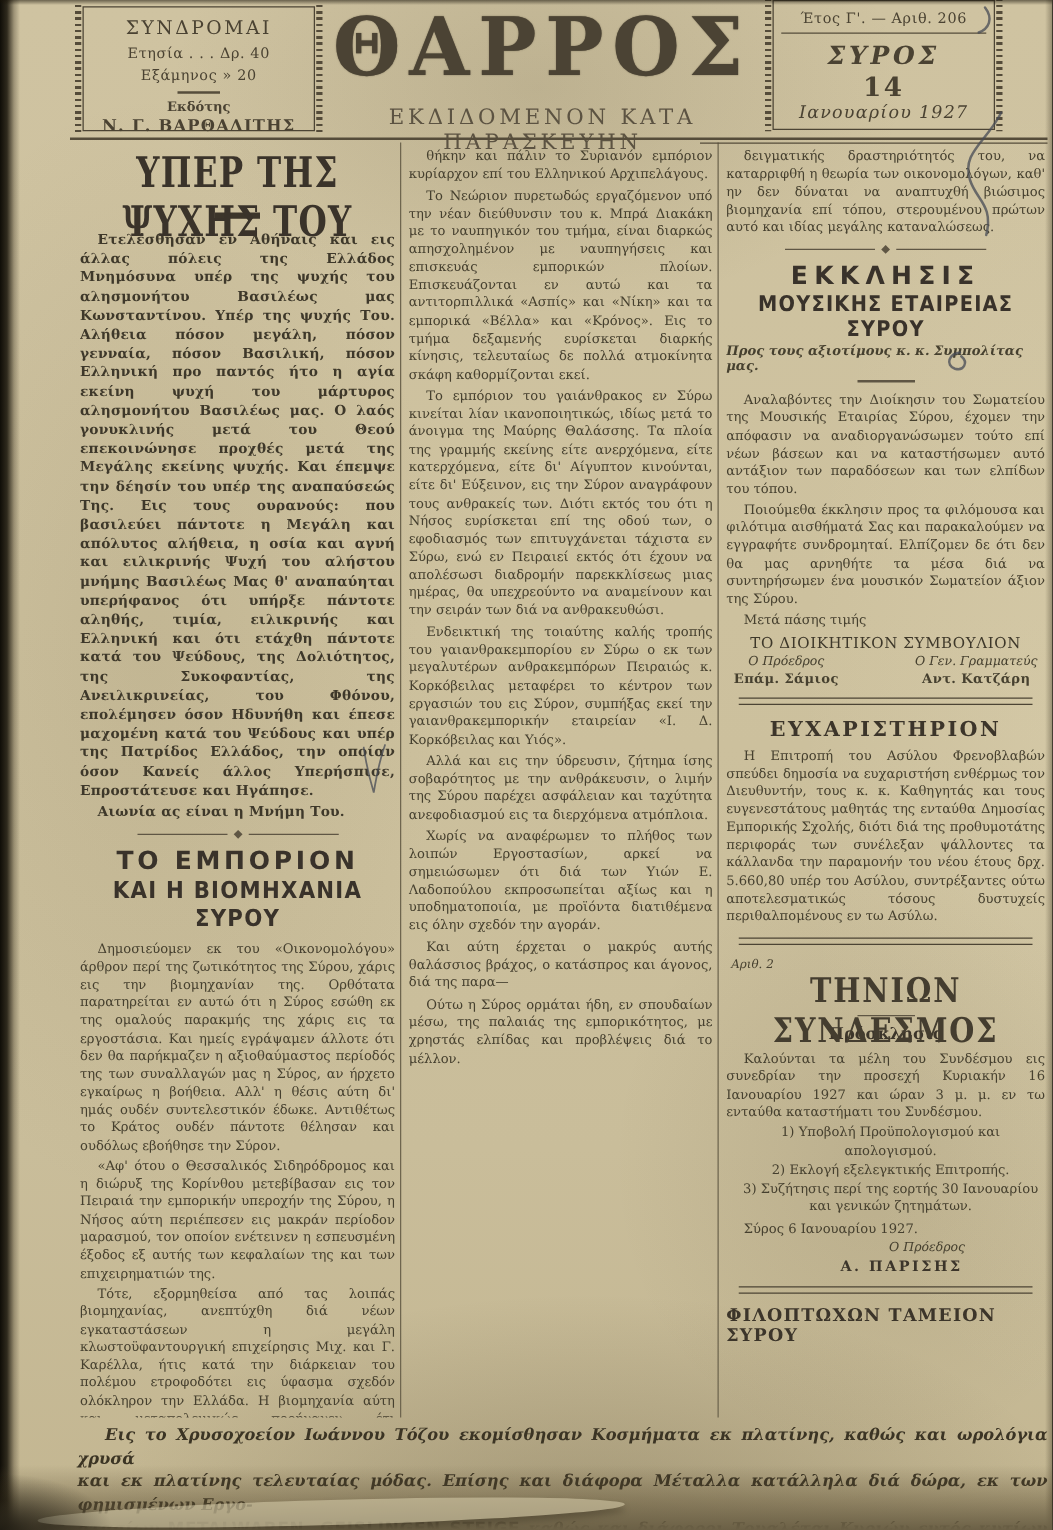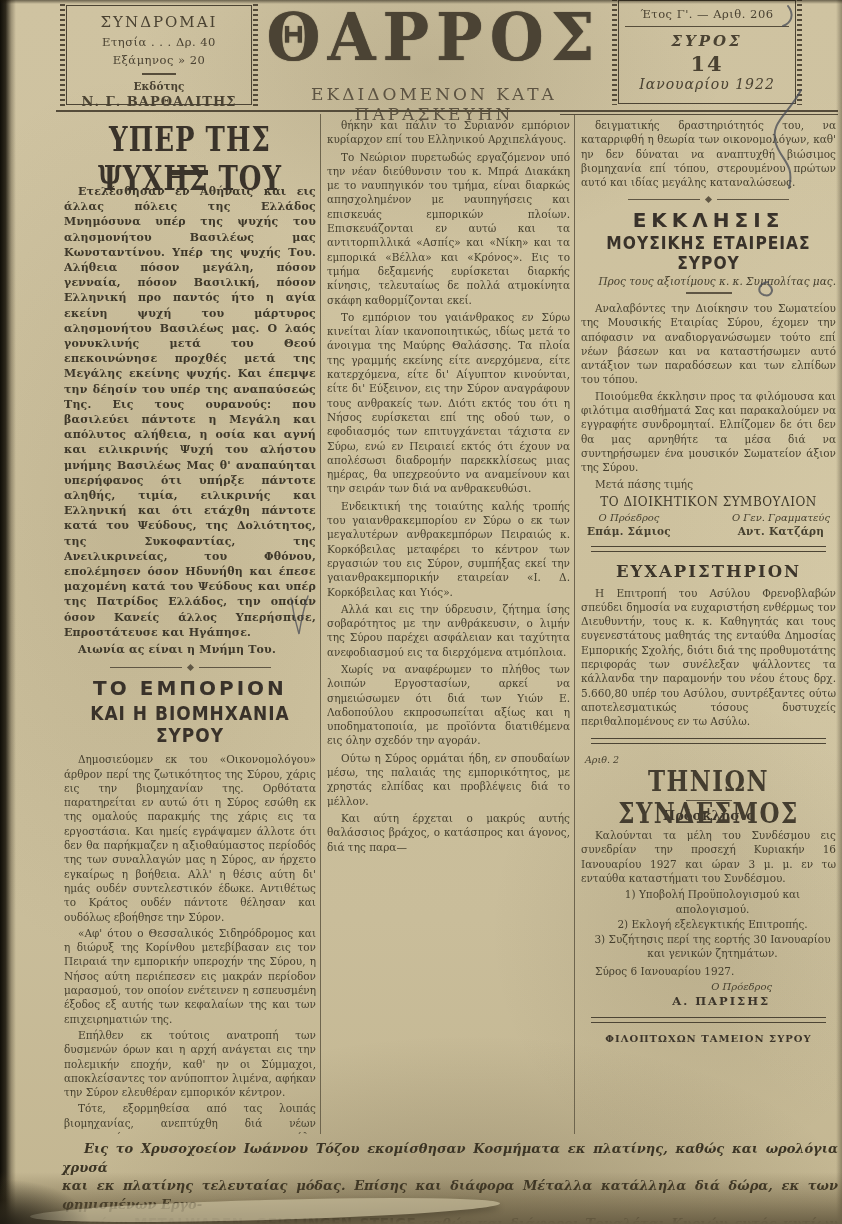--- a/index.html
+++ b/index.html
@@ -47,21 +47,21 @@
   .paper-title{position:absolute;left:248px;top:0px;width:372px;text-align:center;z-index:3;
     font-size:62px;font-weight:bold;letter-spacing:7px;color:#4b4334;
     transform:scaleY(1.04);transform-origin:top center;
     text-shadow:0 0 1px rgba(60,52,38,.8);}
   .paper-subtitle{position:absolute;left:248px;top:84px;width:372px;text-align:center;z-index:3;
     font-size:17px;letter-spacing:3px;color:#5c5342;}
 
   .box-right{left:618px;top:0px;width:176px;height:102px;text-align:center;color:#4a4232;}
   .issue-line{font-size:11.5px;margin-top:6px;letter-spacing:.5px;}
   .issue-divider{height:1px;background:#564d3b;margin:5px 6px;}
-  .issue-city{font-size:15px;font-weight:bold;font-style:italic;letter-spacing:3px;margin-top:2px;}
+  .issue-city{font-size:20px;font-weight:bold;font-style:italic;letter-spacing:3px;margin-top:2px;}
   .issue-day{font-size:21px;font-weight:bold;letter-spacing:2px;margin-top:1px;}
   .issue-date{font-size:14px;font-style:italic;letter-spacing:1px;margin-top:0px;}
 
   .masthead-rule{position:absolute;left:56px;top:110px;width:782px;height:2px;background:#554c3a;z-index:3;}
   .masthead-rule2{position:absolute;left:560px;top:114px;width:278px;height:1px;background:#554c3a;z-index:3;}
 
   
   .colrule{position:absolute;top:114px;height:1020px;width:1px;background:#6e654e;z-index:2;}
   .colrule-1{left:320px;} .colrule-2{left:574px;}
   .col{position:absolute;top:118px;height:1016px;overflow:hidden;z-index:2;color:#46402f;}
@@ -84,40 +84,40 @@
   h2.headline2{margin:2px 0 8px 0;text-align:center;color:#39322a;font-family:"DejaVu Sans",sans-serif;}
   h2.headline2 .l1{display:block;font-size:20px;font-weight:bold;letter-spacing:3px;}
   h2.headline2 .l2{display:block;font-size:17px;font-weight:bold;letter-spacing:1px;margin-top:4px;transform:scaleY(1.1);}
 
   
   .sect-rule{height:4px;border-top:1.6px solid #4c4434;border-bottom:1px solid #4c4434;margin:9px 10px 10px;}
   .h-ekklisis{margin:4px 0 0;text-align:center;font-family:"DejaVu Sans",sans-serif;font-weight:bold;
     font-size:20px;letter-spacing:5px;color:#39322a;}
   .h-ekklisis2{margin:3px 0 4px;text-align:center;font-family:"DejaVu Sans",sans-serif;font-weight:bold;
     font-size:15.5px;letter-spacing:1px;color:#39322a;transform:scaleY(1.12);}
-  .subtitle-it{text-align:right;font-style:italic;font-weight:normal;font-size:10.5px;margin:2px 0 2px;}
+  .subtitle-it{text-align:left;font-style:italic;font-weight:bold;font-size:10.5px;margin:2px 0 2px;}
   .mini-orn{width:46px;height:1.5px;background:#5f5644;margin:5px auto 7px;}
   .closing-line{text-indent:14px;font-size:10.5px;margin-top:3px;}
   .board-line{text-align:center;font-size:12px;letter-spacing:.5px;margin:5px 0 3px;color:#3e382a;}
   .sig-row{display:flex;justify-content:space-between;padding:0 6px;margin-bottom:2px;}
   .sig{text-align:center;font-size:10px;}
   .sig .role{font-style:italic;}
   .sig .name{font-weight:bold;font-size:10.5px;margin-top:2px;letter-spacing:.3px;}
 
   .h-serif-caps{margin:3px 0 5px;text-align:center;font-size:16.5px;letter-spacing:2px;color:#3c352a;}
   .arith{font-size:9.5px;font-style:italic;margin:2px 0 0 4px;}
   .h-tinion{margin:0 0 2px;text-align:center;font-size:23px;letter-spacing:1.5px;color:#443d2f;
     transform:scaleY(1.18);transform-origin:top center;height:30px;}
   .h-prosklisis{text-align:center;font-weight:bold;font-size:13px;margin:2px 0 5px;color:#3c352a;}
   .list-item{font-size:10.5px;line-height:14.3px;margin:1px 0 1px 8px;text-indent:0;text-align:center;}
   .date-line{text-indent:14px;font-size:10.5px;margin-top:4px;}
   .role-center{text-align:center;padding-left:26%;font-size:10px;font-style:italic;margin-top:4px;}
   .name-center{text-align:center;padding-left:10%;font-weight:bold;font-size:11.5px;letter-spacing:2px;margin-top:2px;color:#3c352a;}
 
-  .h-filopt{margin:2px 0 7px;text-align:center;font-size:10px;letter-spacing:1px;color:#3c352a;}
+  .h-filopt{margin:2px 0 7px;text-align:left;font-size:14px;letter-spacing:1px;color:#3c352a;}
 
   
   .ad{position:absolute;left:62px;top:1140px;width:776px;z-index:2;color:#3b3424;}
   .ad-line{font-style:italic;font-weight:bold;font-size:13px;line-height:18.5px;text-align:justify;}
   .ad-line.first{text-indent:22px;}
   .ad-brand{font-family:"DejaVu Sans",sans-serif;font-style:normal;font-weight:bold;font-size:13.5px;letter-spacing:.5px;}
 
   .ink-overlay{position:absolute;inset:0;z-index:5;pointer-events:none;}
 </style>
 </head>
@@ -136,21 +136,21 @@
     </div>
 
     <div class="paper-title">ΘΑΡΡΟΣ</div>
     <div class="paper-subtitle">ΕΚΔΙΔΟΜΕΝΟΝ ΚΑΤΑ ΠΑΡΑΣΚΕΥΗΝ</div>
 
     <div class="box box-right">
       <div class="issue-line">Έτος Γ'. — Αριθ. 206</div>
       <div class="issue-divider"></div>
       <div class="issue-city">ΣΥΡΟΣ</div>
       <div class="issue-day">14</div>
-      <div class="issue-date">Ιανουαρίου 1922</div>
+      <div class="issue-date">Ιανουαρίου 1927</div>
     </div>
   </header>
 
   <div class="masthead-rule"></div>
   <div class="masthead-rule2"></div>
   <div class="colrule colrule-1"></div>
   <div class="colrule colrule-2"></div>
 
   <section class="col col1">
     <h1 class="headline1">ΥΠΕΡ ΤΗΣ ΨΥΧΗΣ ΤΟΥ</h1>
@@ -163,34 +163,33 @@
         <div class="odiamond"></div>
         <div class="oline"></div>
     </div>
 
     <h2 class="headline2">
       <span class="l1">ΤΟ ΕΜΠΟΡΙΟΝ</span>
       <span class="l2">ΚΑΙ Η ΒΙΟΜΗΧΑΝΙΑ ΣΥΡΟΥ</span>
     </h2>
     <p>Δημοσιεύομεν εκ του «Οικονομολόγου» άρθρον περί της ζωτικότητος της Σύρου, χάρις εις την βιομηχανίαν της. Ορθότατα παρατηρείται εν αυτώ ότι η Σύρος εσώθη εκ της ομαλούς παρακμής της χάρις εις τα εργοστάσια. Και ημείς εγράψαμεν άλλοτε ότι δεν θα παρήκμαζεν η αξιοθαύμαστος περίοδός της των συναλλαγών μας η Σύρος, αν ήρχετο εγκαίρως η βοήθεια. Αλλ' η θέσις αύτη δι' ημάς ουδέν συντελεστικόν έδωκε. Αντιθέτως το Κράτος ουδέν πάντοτε θέλησαν και ουδόλως εβοήθησε την Σύρον.</p>
     <p>«Αφ' ότου ο Θεσσαλικός Σιδηρόδρομος και η διώρυξ της Κορίνθου μετεβίβασαν εις τον Πειραιά την εμπορικήν υπεροχήν της Σύρου, η Νήσος αύτη περιέπεσεν εις μακράν περίοδον μαρασμού, τον οποίον ενέτεινεν η εσπευσμένη έξοδος εξ αυτής των κεφαλαίων της και των επιχειρηματιών της.</p>
-    <p>Επήλθεν εκ τούτοις ανατροπή των δυσμενών όρων και η αρχή ανάγεται εις την πολεμικήν εποχήν, καθ' ην οι Σύμμαχοι, αποκλείσαντες τον ανύποπτον λιμένα, αφήκαν την Σύρον ελευθέραν εμπορικόν κέντρον.</p>
     <p>Τότε, εξορμηθείσα από τας λοιπάς βιομηχανίας, ανεπτύχθη διά νέων εγκαταστάσεων η μεγάλη κλωστοϋφαντουργική επιχείρησις Μιχ. και Γ. Καρέλλα, ήτις κατά την διάρκειαν του πολέμου ετροφοδότει εις ύφασμα σχεδόν ολόκληρον την Ελλάδα. Η βιομηχανία αύτη και μεταπολεμικώς προήγαγεν έτι περισσότερον τον κύκλον της δράσεώς της, είνε δε τόση η ευρωστία της και τόση η ακμή της πελατείας της, ώστε αυτή μόνη της χρειάζεται μεγάλα φορτηγά διά την μεταφοράν των σιτηρεσίων της.</p>
 
   </section>
 
   <section class="col col2">
     <p>θήκην και πάλιν το Συριανόν εμπόριον κυρίαρχον επί του Ελληνικού Αρχιπελάγους.</p>
     <p>Το Νεώριον πυρετωδώς εργαζόμενον υπό την νέαν διεύθυνσιν του κ. Μπρά Διακάκη με το ναυπηγικόν του τμήμα, είναι διαρκώς απησχολημένον με ναυπηγήσεις και επισκευάς εμπορικών πλοίων. Επισκευάζονται εν αυτώ και τα αντιτορπιλλικά «Ασπίς» και «Νίκη» και τα εμπορικά «Βέλλα» και «Κρόνος». Εις το τμήμα δεξαμενής ευρίσκεται διαρκής κίνησις, τελευταίως δε πολλά ατμοκίνητα σκάφη καθορμίζονται εκεί.</p>
     <p>Το εμπόριον του γαιάνθρακος εν Σύρω κινείται λίαν ικανοποιητικώς, ιδίως μετά το άνοιγμα της Μαύρης Θαλάσσης. Τα πλοία της γραμμής εκείνης είτε ανερχόμενα, είτε κατερχόμενα, είτε δι' Αίγυπτον κινούνται, είτε δι' Εύξεινον, εις την Σύρον αναγράφουν τους ανθρακείς των. Διότι εκτός του ότι η Νήσος ευρίσκεται επί της οδού των, ο εφοδιασμός των επιτυγχάνεται τάχιστα εν Σύρω, ενώ εν Πειραιεί εκτός ότι έχουν να απολέσωσι διαδρομήν παρεκκλίσεως μιας ημέρας, θα υπεχρεούντο να αναμείνουν και την σειράν των διά να ανθρακευθώσι.</p>
     <p>Ενδεικτική της τοιαύτης καλής τροπής του γαιανθρακεμπορίου εν Σύρω ο εκ των μεγαλυτέρων ανθρακεμπόρων Πειραιώς κ. Κορκόβειλας μεταφέρει το κέντρον των εργασιών του εις Σύρον, συμπήξας εκεί την γαιανθρακεμπορικήν εταιρείαν «Ι. Δ. Κορκόβειλας και Υιός».</p>
     <p>Αλλά και εις την ύδρευσιν, ζήτημα ίσης σοβαρότητος με την ανθράκευσιν, ο λιμήν της Σύρου παρέχει ασφάλειαν και ταχύτητα ανεφοδιασμού εις τα διερχόμενα ατμόπλοια.</p>
     <p>Χωρίς να αναφέρωμεν το πλήθος των λοιπών Εργοστασίων, αρκεί να σημειώσωμεν ότι διά των Υιών Ε. Λαδοπούλου εκπροσωπείται αξίως και η υποδηματοποιία, με προϊόντα διατιθέμενα εις όλην σχεδόν την αγοράν.</p>
+    <p>Και αύτη έρχεται ο μακρύς αυτής θαλάσσιος βράχος, ο κατάσπρος και άγονος, διά της παρα—</p>
     <p>Ούτω η Σύρος ορμάται ήδη, εν σπουδαίων μέσω, της παλαιάς της εμπορικότητος, με χρηστάς ελπίδας και προβλέψεις διά το μέλλον.</p>
-    <p>Και αύτη έρχεται ο μακρύς αυτής θαλάσσιος βράχος, ο κατάσπρος και άγονος, διά της παρα—</p>
   </section>
 
   <section class="col col3">
     <p>δειγματικής δραστηριότητός του, να καταρριφθή η θεωρία των οικονομολόγων, καθ' ην δεν δύναται να αναπτυχθή βιώσιμος βιομηχανία επί τόπου, στερουμένου πρώτων αυτό και ιδίας μεγάλης καταναλώσεως.</p>
 
     <div class="ornament">
       <div class="oline"></div>
         <div class="odiamond"></div>
         <div class="oline"></div>
     </div>

